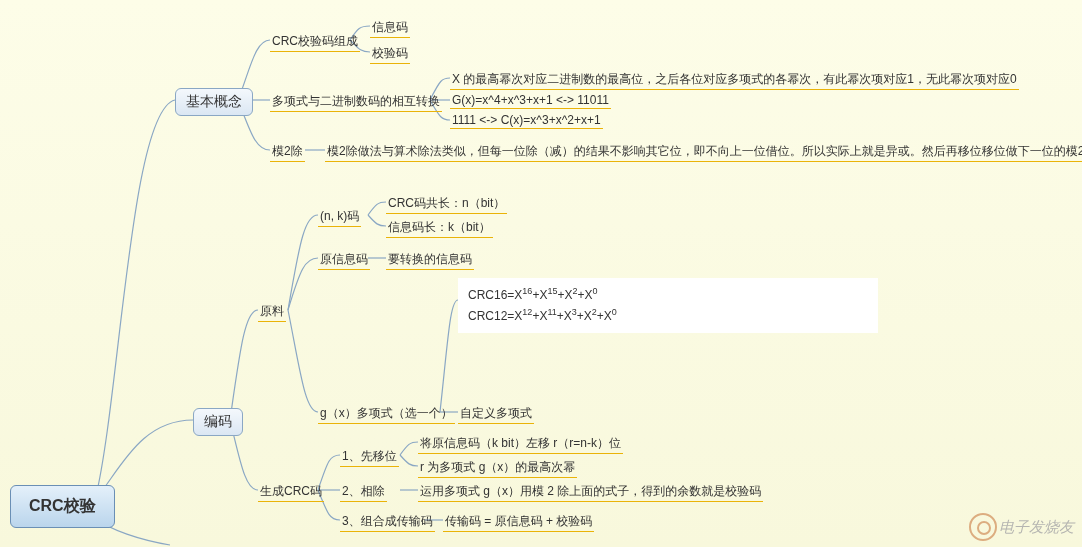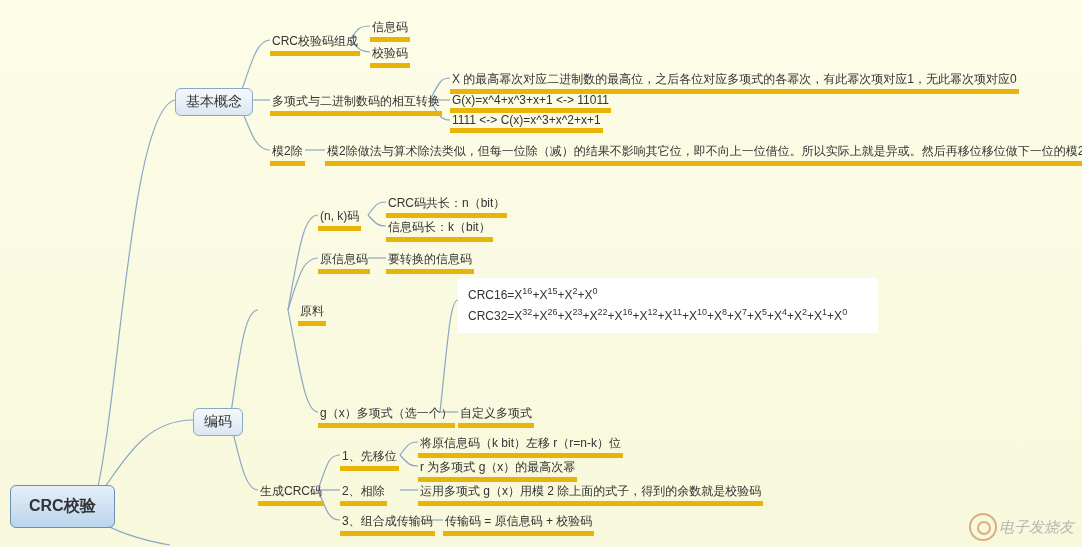--- a/index.html
+++ b/index.html
@@ -33,21 +33,21 @@
     font-weight: bold;
     padding: 10px 18px;
     background: linear-gradient(to bottom, #e4f0fa, #bad5ec);
     border-color: #6a8fb5;
   }
   .leaf {
     position: absolute;
     white-space: nowrap;
     font-size: 12px;
     color: #333;
-    border-bottom: 5px solid #eab308;
+    border-bottom: 1px solid #eab308;
     padding: 1px 2px;
   }
   .formula-box {
     position: absolute;
     background: #fff;
     padding: 6px 10px;
     font-size: 12px;
     line-height: 1.7;
   }
   .formula-box p { white-space: nowrap; }
@@ -143,33 +143,33 @@
 <div class="leaf" style="left:270px; top:92px;">多项式与二进制数码的相互转换</div>
 <div class="leaf" style="left:450px; top:70px;">X 的最高幂次对应二进制数的最高位，之后各位对应多项式的各幂次，有此幂次项对应1，无此幂次项对应0</div>
 <div class="leaf" style="left:450px; top:92px;">G(x)=x^4+x^3+x+1    &lt;-&gt;    11011</div>
 <div class="leaf" style="left:450px; top:112px;">1111    &lt;-&gt;    C(x)=x^3+x^2+x+1</div>
 
 <div class="leaf" style="left:270px; top:142px;">模2除</div>
 <div class="leaf" style="left:325px; top:142px;">模2除做法与算术除法类似，但每一位除（减）的结果不影响其它位，即不向上一位借位。所以实际上就是异或。然后再移位移位做下一位的模2减。</div>
 
 <div class="node" style="left:193px; top:408px;">编码</div>
 
-<div class="leaf" style="left:258px; top:302px;margin-left:40px;">原料</div>
+<div class="leaf" style="left:258px; top:302px;">原料</div>
 
 <div class="leaf" style="left:318px; top:207px;">(n, k)码</div>
 <div class="leaf" style="left:386px; top:194px;">CRC码共长：n（bit）</div>
 <div class="leaf" style="left:386px; top:218px;">信息码长：k（bit）</div>
 
 <div class="leaf" style="left:318px; top:250px;">原信息码</div>
 <div class="leaf" style="left:386px; top:250px;">要转换的信息码</div>
 
 <div class="leaf" style="left:318px; top:404px;">g（x）多项式（选一个）</div>
 <div class="formula-box" id="formula-box" style="left:458px; top:278px; width:420px;">
     <p>CRC16=X<sup>16</sup>+X<sup>15</sup>+X<sup>2</sup>+X<sup>0</sup></p>
-    <p>CRC32=X<sup>32</sup>+X<sup>26</sup>+X<sup>23</sup>+X<sup>22</sup>+X<sup>16</sup>+X<sup>12</sup>+X<sup>11</sup>+X<sup>10</sup>+X<sup>8</sup>+X<sup>7</sup>+X<sup>5</sup>+X<sup>4</sup>+X<sup>2</sup>+X<sup>1</sup>+X<sup>0</sup></p>
+    <p>CRC12=X<sup>12</sup>+X<sup>11</sup>+X<sup>3</sup>+X<sup>2</sup>+X<sup>0</sup></p>
   </div>
 <div class="leaf" style="left:458px; top:404px;">自定义多项式</div>
 
 <div class="leaf" style="left:258px; top:482px;">生成CRC码</div>
 
 <div class="leaf" style="left:340px; top:447px;">1、先移位</div>
 <div class="leaf" style="left:418px; top:434px;">将原信息码（k bit）左移 r（r=n-k）位</div>
 <div class="leaf" style="left:418px; top:458px;">r 为多项式 g（x）的最高次幂</div>
 
 <div class="leaf" style="left:340px; top:482px;">2、相除</div>

